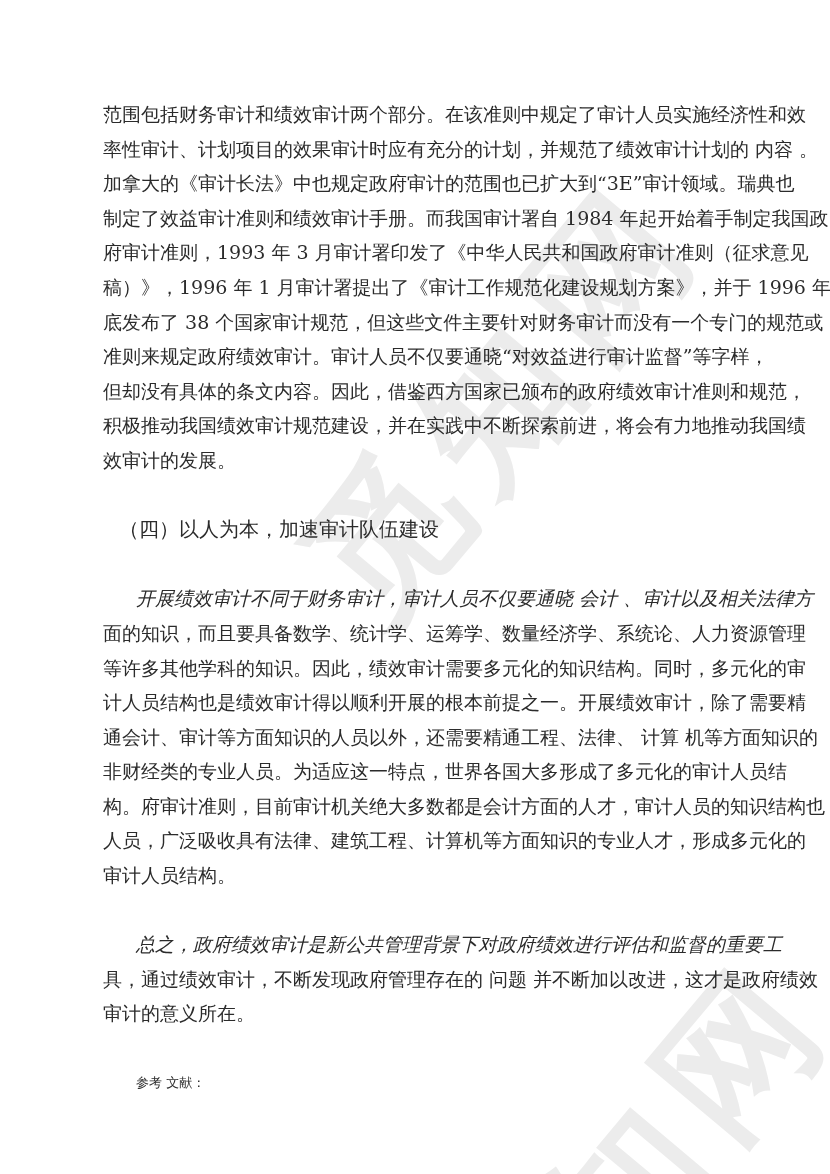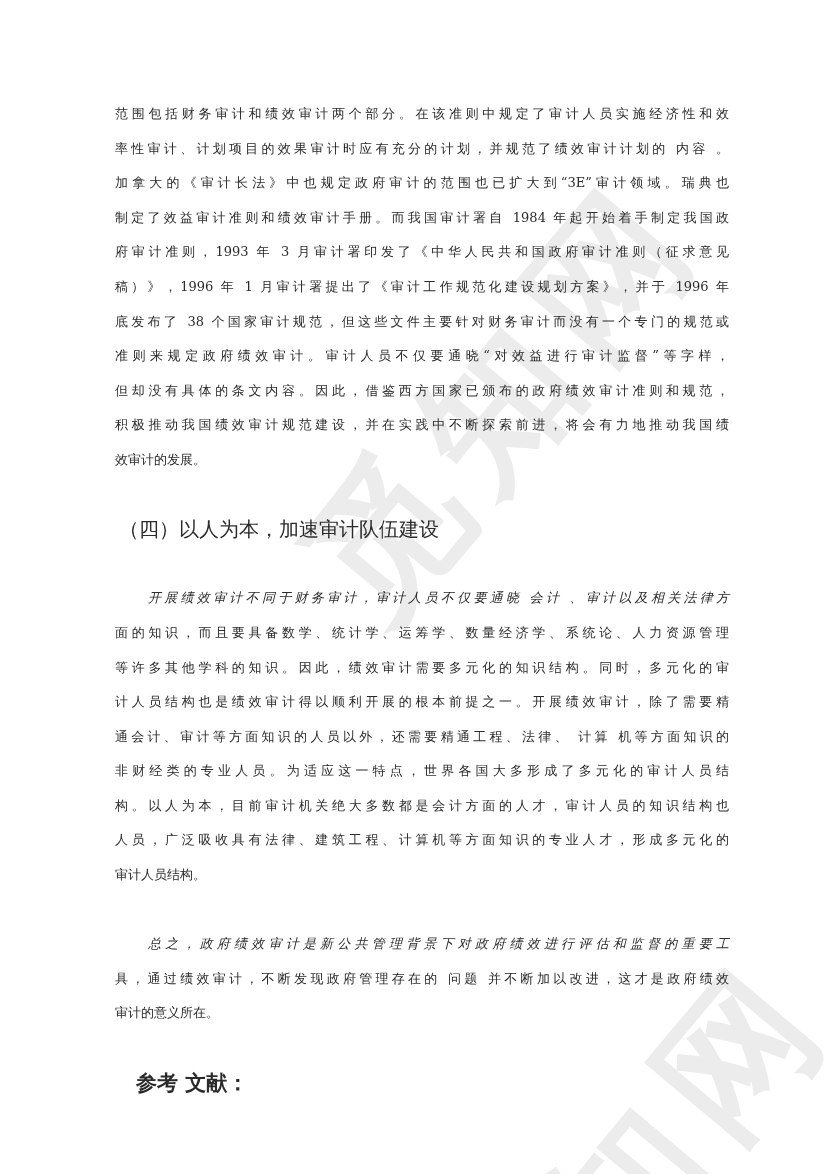--- a/index.html
+++ b/index.html
@@ -40,47 +40,45 @@
     .content {
       position: absolute;
       left: 103px;
       top: 97px;
       width: 626px;
       z-index: 1;
     }
     .line {
       height: 34.6px;
       line-height: 34.6px;
-      font-size: 13px;
+      font-size: 19px;
       white-space: nowrap;
       text-align: justify;
       text-align-last: justify;
       overflow: visible;
-      margin-left: 12px;
     }
     .line.last {
       text-align: center;
       text-align-last: left;
     }
     .indent { padding-left: 33px; font-style: italic; }
     .gap-1 { height: 34.6px; }
     .heading {
       height: 34.6px;
       line-height: 34.6px;
       font-size: 20px;
       padding-left: 16px;
       white-space: nowrap;
     }
     .refs {
       height: 34.6px;
       line-height: 34.6px;
-      font-size: 21px;
+      font-size: 13px;
       padding-left: 33px;
       white-space: nowrap;
-      font-weight: bold;
     }
   </style>
 </head>
 <body>
 
 <div class="page">
 
   <div class="watermark wm1">觅知网</div>
   <div class="watermark wm2">觅知网</div>
 
@@ -106,21 +104,21 @@
 
     <div class="gap-1"></div>
 
     <div>
       <div class="line indent">开展绩效审计不同于财务审计，审计人员不仅要通晓 会计 、审计以及相关法律方</div>
       <div class="line">面的知识，而且要具备数学、统计学、运筹学、数量经济学、系统论、人力资源管理</div>
       <div class="line">等许多其他学科的知识。因此，绩效审计需要多元化的知识结构。同时，多元化的审</div>
       <div class="line">计人员结构也是绩效审计得以顺利开展的根本前提之一。开展绩效审计，除了需要精</div>
       <div class="line">通会计、审计等方面知识的人员以外，还需要精通工程、法律、 计算 机等方面知识的</div>
       <div class="line">非财经类的专业人员。为适应这一特点，世界各国大多形成了多元化的审计人员结</div>
-      <div class="line">构。以人为本，目前审计机关绝大多数都是会计方面的人才，审计人员的知识结构也</div>
+      <div class="line">构。府审计准则，目前审计机关绝大多数都是会计方面的人才，审计人员的知识结构也</div>
       <div class="line">人员，广泛吸收具有法律、建筑工程、计算机等方面知识的专业人才，形成多元化的</div>
       <div class="line last">审计人员结构。</div>
     </div>
 
     <div class="gap-1"></div>
 
     <div>
       <div class="line indent">总之，政府绩效审计是新公共管理背景下对政府绩效进行评估和监督的重要工</div>
       <div class="line">具，通过绩效审计，不断发现政府管理存在的 问题 并不断加以改进，这才是政府绩效</div>
       <div class="line last">审计的意义所在。</div>

